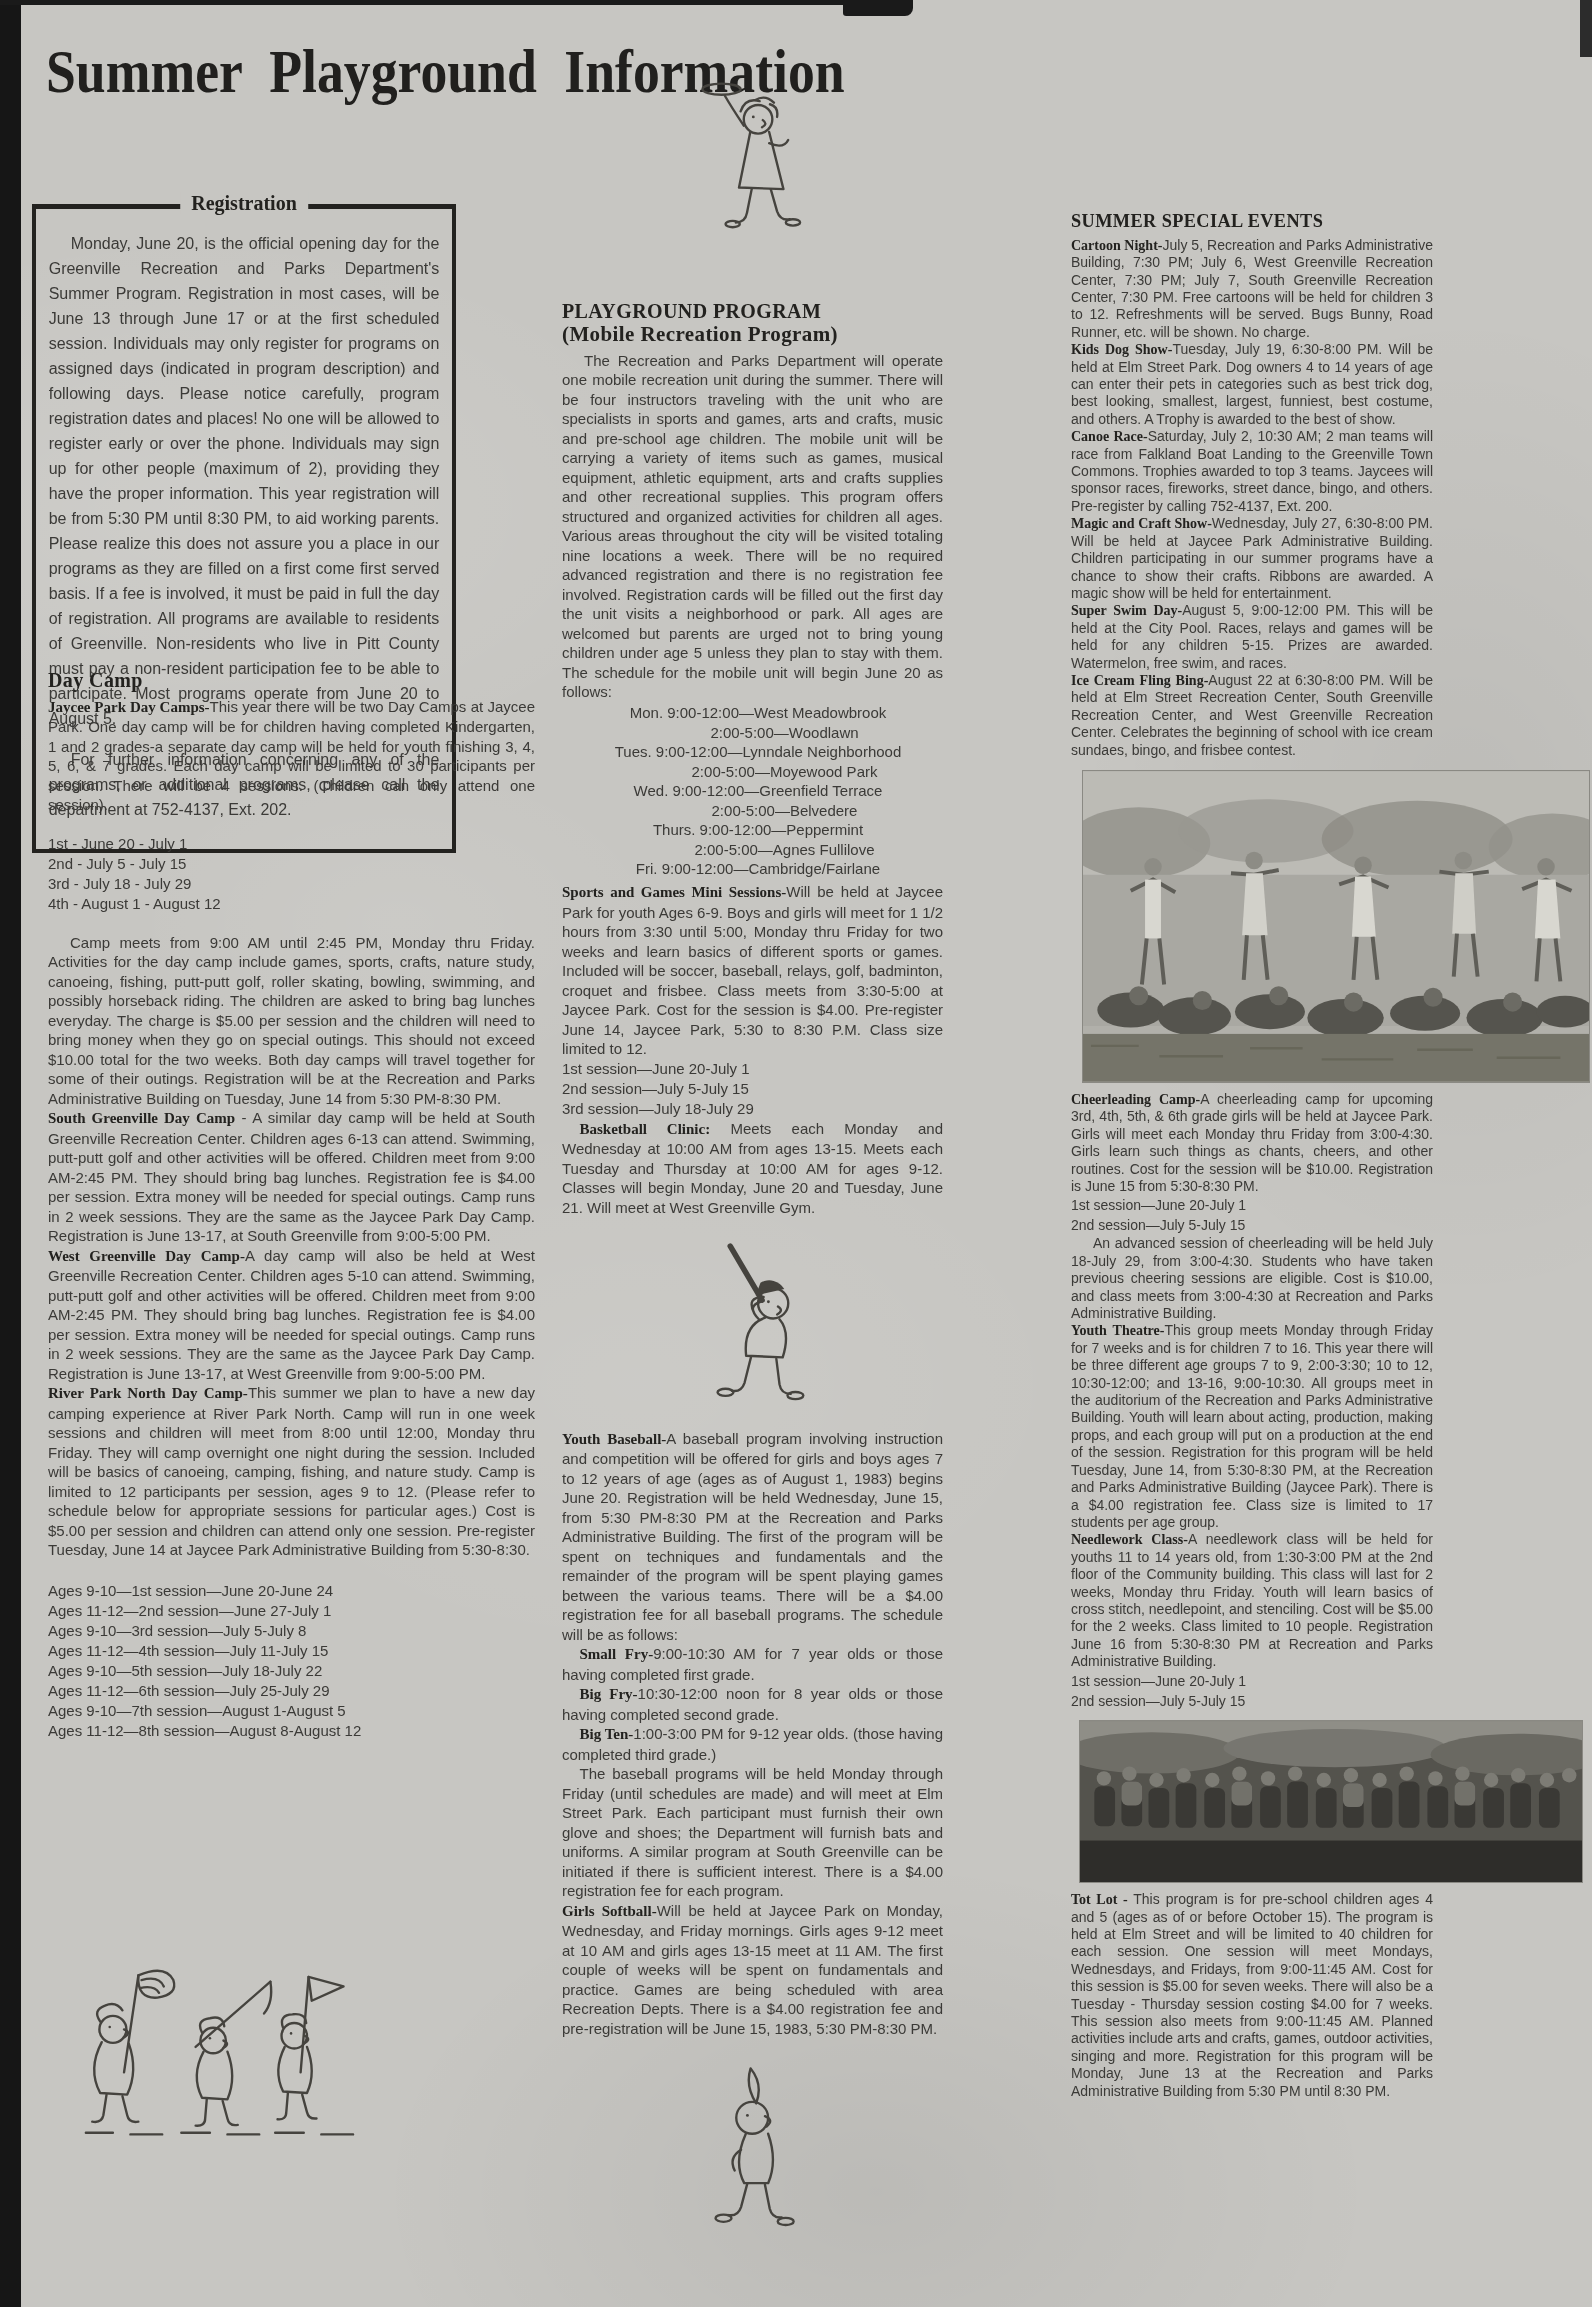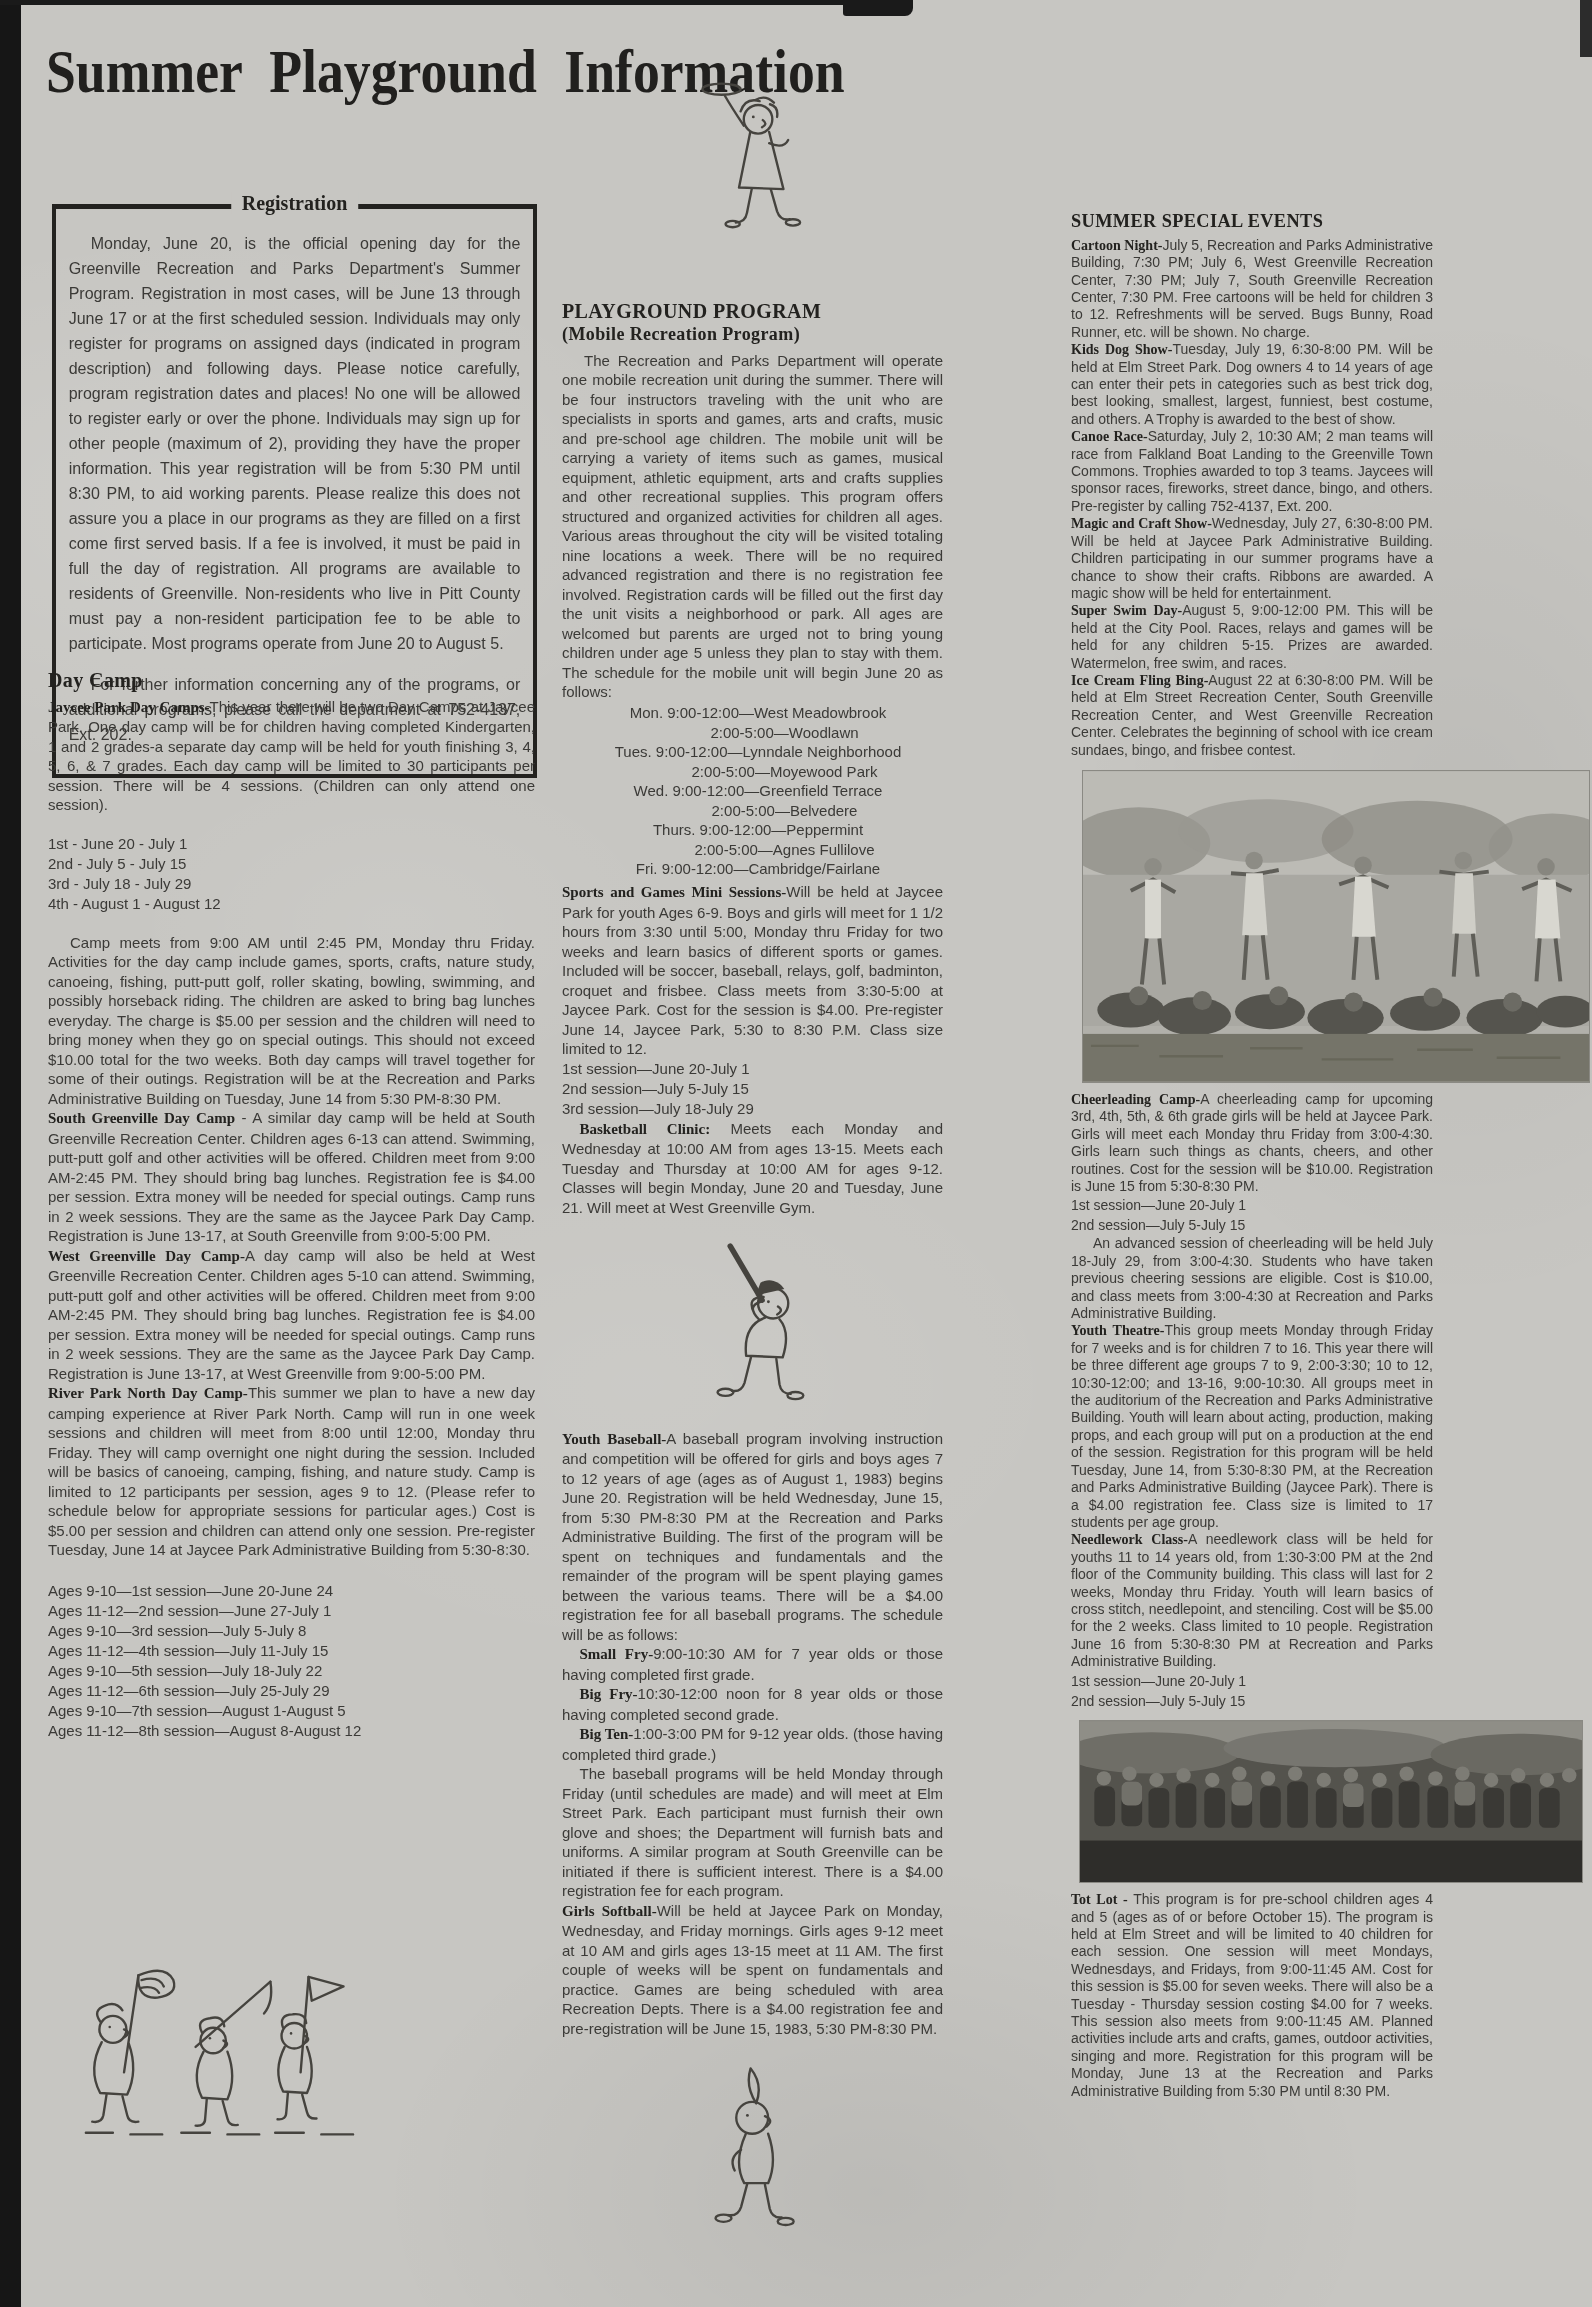--- a/index.html
+++ b/index.html
@@ -21,24 +21,24 @@
          font-weight:700;font-size:61px;color:#21201e;white-space:nowrap;letter-spacing:0;
          word-spacing:16px;transform:scaleX(.88);transform-origin:left top}
 
   .col p{margin:0}
   .just{text-align:justify}
   .ind{text-indent:22px}
   .ind2{text-indent:17.5px}
   .lead{font-family:"Liberation Serif",serif;font-weight:700;color:#23221f}
   .colhead{margin:0 0 6.4px;text-align:left;font-family:"Liberation Serif",serif;font-weight:700;
            font-size:20px;color:#23221f;letter-spacing:0.4px}
-  .colhead.sub{margin-top:-3.2px;font-size:18px}
+  .colhead.sub{margin-top:-3.2px;font-size:21px}
 
   
-  .regbox{position:absolute;left:52px;top:204px;width:485px}
+  .regbox{position:absolute;left:32px;top:204px;width:424px}
   .rb-body{border:4px solid #23221f;border-top:5.6px solid #23221f;padding:6.4px 12.7px 11px;
            font-size:16px;line-height:25px}
   .rb-title{position:absolute;top:-12px;left:50%;transform:translateX(-50%);background:#c7c6c2;
             padding:0 11px;font-family:"Liberation Serif",serif;font-weight:700;font-size:20px;color:#23221f;line-height:22px}
 
   
   .col-left{position:absolute;left:48px;top:671px;width:487px;font-size:15px;line-height:19.5px}
   .col-mid{position:absolute;left:562px;top:73px;width:381px;font-size:15px;line-height:19.5px}
   .col-right{position:absolute;left:1071px;top:213px;width:362px;font-size:14px;line-height:17.4px}
   .col-right .colhead{font-size:18.3px}

